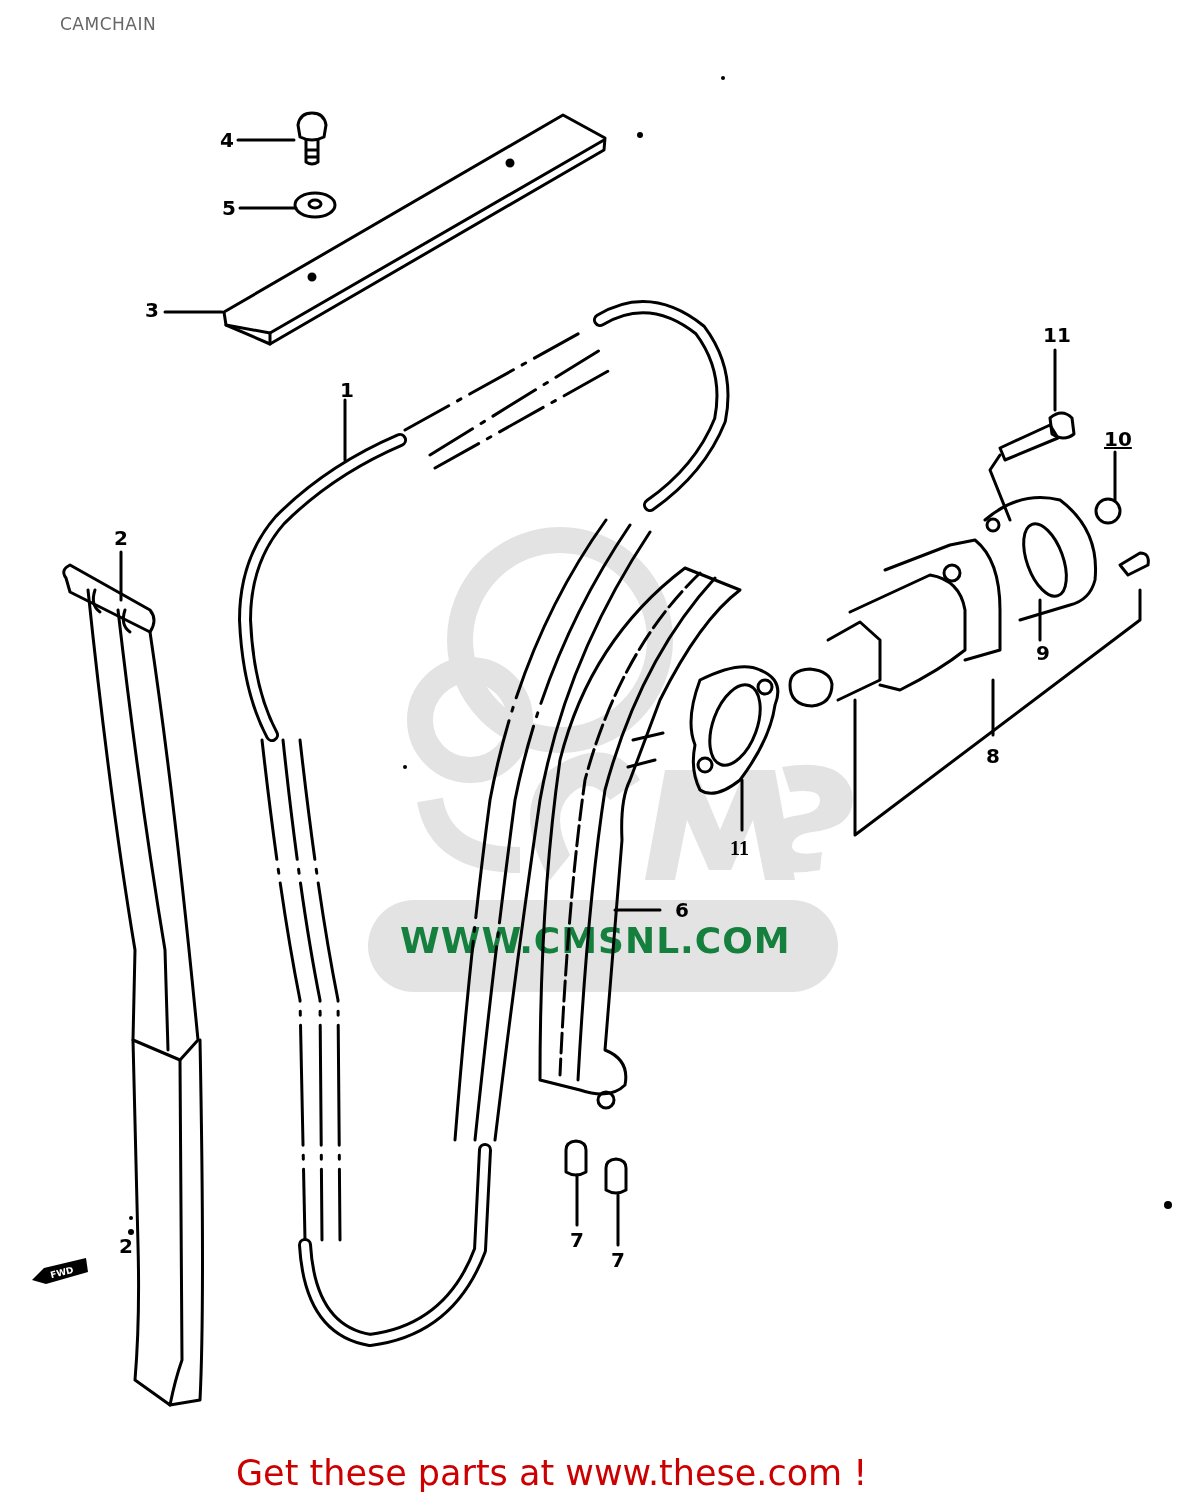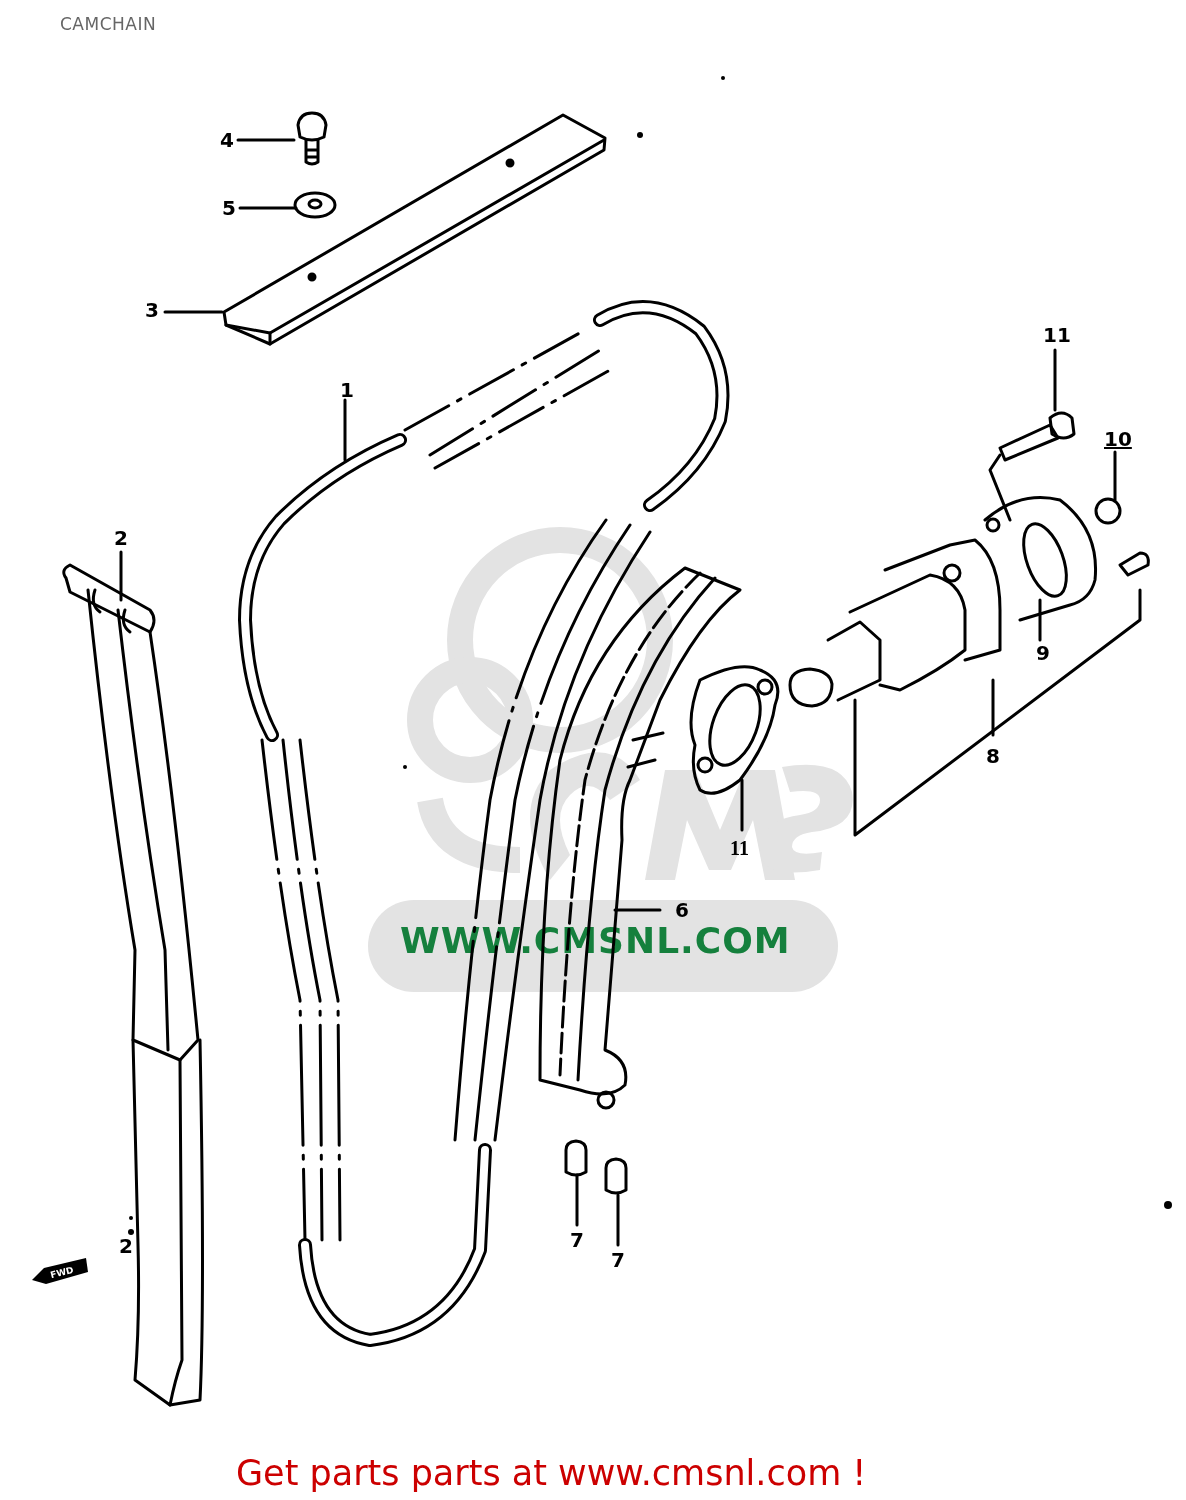--- a/index.html
+++ b/index.html
@@ -176,13 +176,13 @@
 <div class="callout" style="left:1036px;top:643px;">9</div>
 <div class="callout" style="left:1104px;top:429px;text-decoration:underline;">10</div>
 <div class="callout" style="left:730px;top:838px;font-family:Liberation Serif, serif;">11</div>
 <div class="callout" style="left:1043px;top:325px;">11</div>
 
 <svg class="fwd" viewBox="0 0 60 28">
   <path d="M2 22 L14 10 L56 0 L58 14 L16 26 Z" fill="#000"></path>
   <text x="20" y="18" font-family="DejaVu Sans, sans-serif" font-size="9" font-weight="bold" fill="#fff" transform="rotate(-14 30 14)">FWD</text>
 </svg>
 
-<a class="footer-link">Get parts parts at www.cmsnl.com !</a>
+<a class="footer-link">Get these parts at www.these.com !</a>
 
 </body></html>

